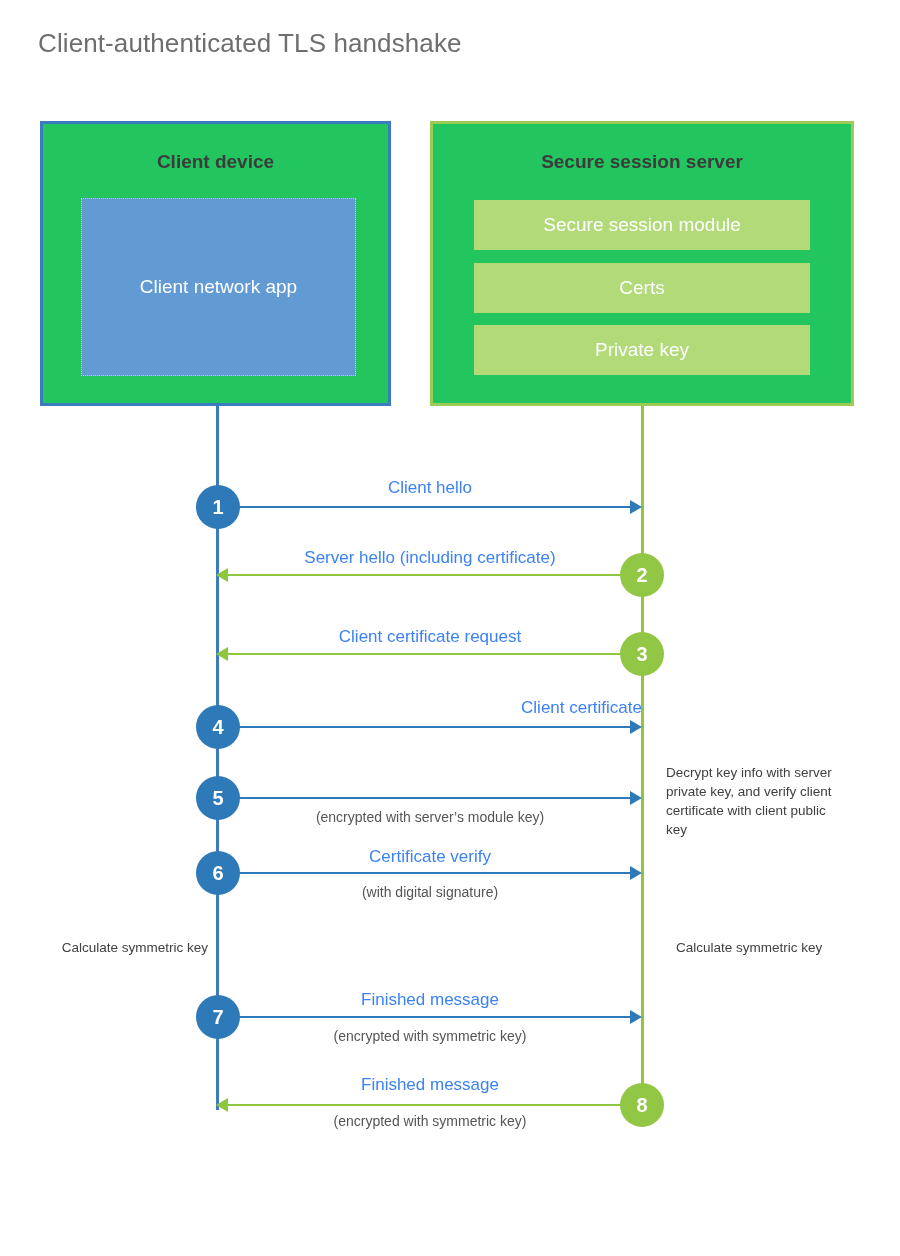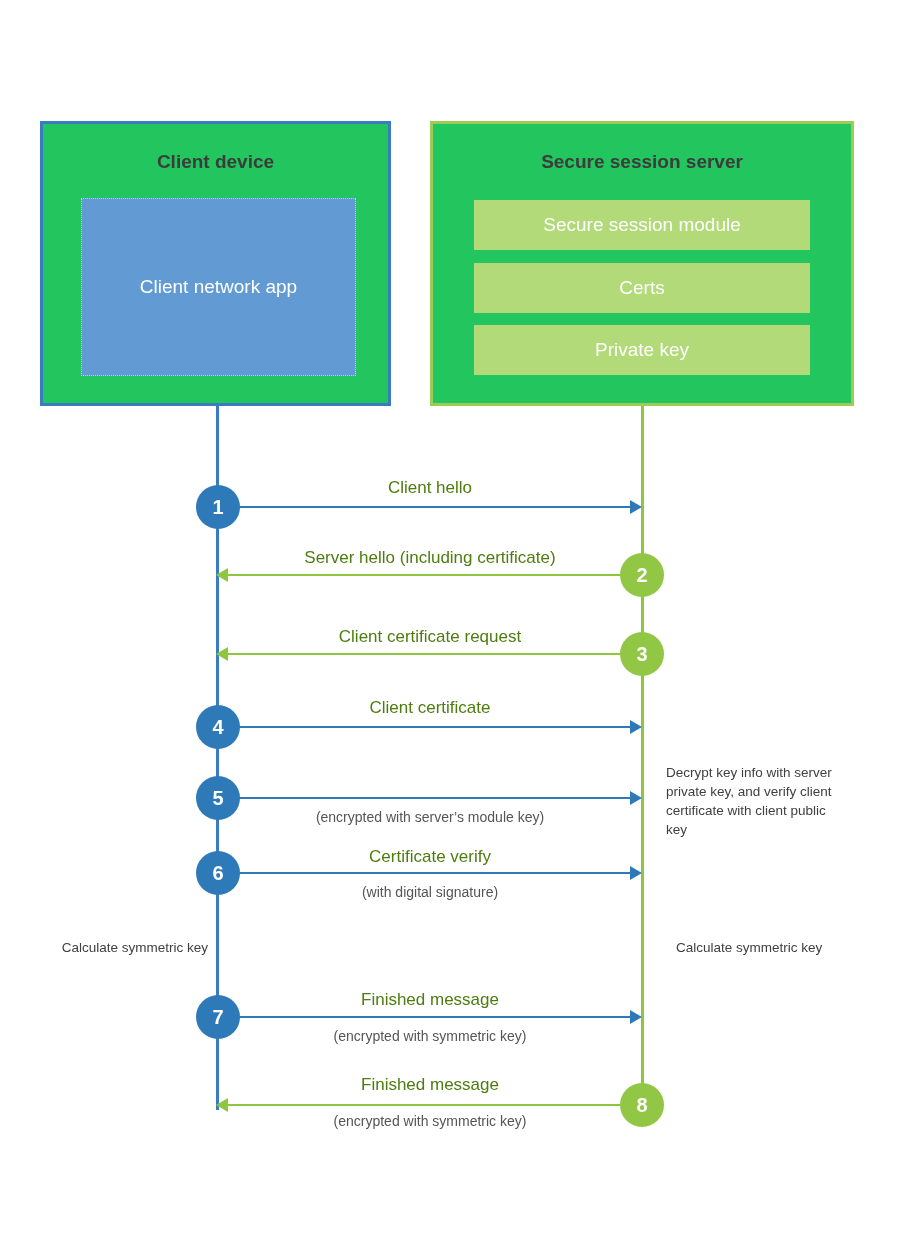--- a/index.html
+++ b/index.html
@@ -134,21 +134,21 @@
   .arrow-head.left.green {
     border-top: 7px solid transparent;
     border-bottom: 7px solid transparent;
     border-right: 12px solid #8ec63f;
   }
 
   
   .msg-label {
     position: absolute;
     text-align: center;
-    color: #4d7c0f;
+    color: #3b82f6;
     font-size: 17px;
     white-space: nowrap;
   }
   .msg-sub {
     position: absolute;
     text-align: center;
     color: #555555;
     font-size: 14px;
     white-space: nowrap;
   }
@@ -158,20 +158,21 @@
     font-size: 13.5px;
     line-height: 1.42;
   }
   .side-note.right-align { text-align: right; }
 </style>
 </head>
 <body>
 
 <div id="stage">
 
+  <div class="page-title">Client-authenticated TLS handshake</div>
 
   <div class="actor-box client">
     <div class="actor-title">Client device</div>
     <div class="client-app">Client network app</div>
   </div>
 
   <div class="actor-box server">
     <div class="actor-title">Secure session server</div>
     <div class="server-bar b1">Secure session module</div>
     <div class="server-bar b2">Certs</div>
@@ -189,21 +190,21 @@
   <div class="msg-label" style="left:218px;top:548px;width:424px;">Server hello (including certificate)</div>
   <div class="arrow-line green" style="left:226px;top:574px;width:416px;"></div>
   <div class="arrow-head left green" style="left:216px;top:568px;"></div>
   <div class="step-circle green" style="left:620px;top:553px;">2</div>
 
   <div class="msg-label" style="left:218px;top:627px;width:424px;">Client certificate request</div>
   <div class="arrow-line green" style="left:226px;top:653px;width:416px;"></div>
   <div class="arrow-head left green" style="left:216px;top:647px;"></div>
   <div class="step-circle green" style="left:620px;top:632px;">3</div>
 
-  <div class="msg-label" style="left:218px;top:698px;width:424px;">Client certificate</div>
+  <div class="msg-label" style="left:218px;top:698px;width:424px;text-align:right;">Client certificate</div>
   <div class="arrow-line blue" style="left:218px;top:726px;width:414px;"></div>
   <div class="arrow-head right blue" style="left:630px;top:720px;"></div>
   <div class="step-circle blue" style="left:196px;top:705px;">4</div>
 
   <div class="arrow-line blue" style="left:218px;top:797px;width:414px;"></div>
   <div class="arrow-head right blue" style="left:630px;top:791px;"></div>
   <div class="msg-sub" style="left:218px;top:809px;width:424px;">(encrypted with server’s module key)</div>
   <div class="step-circle blue" style="left:196px;top:776px;">5</div>
 
   <div class="msg-label" style="left:218px;top:847px;width:424px;">Certificate verify</div>

